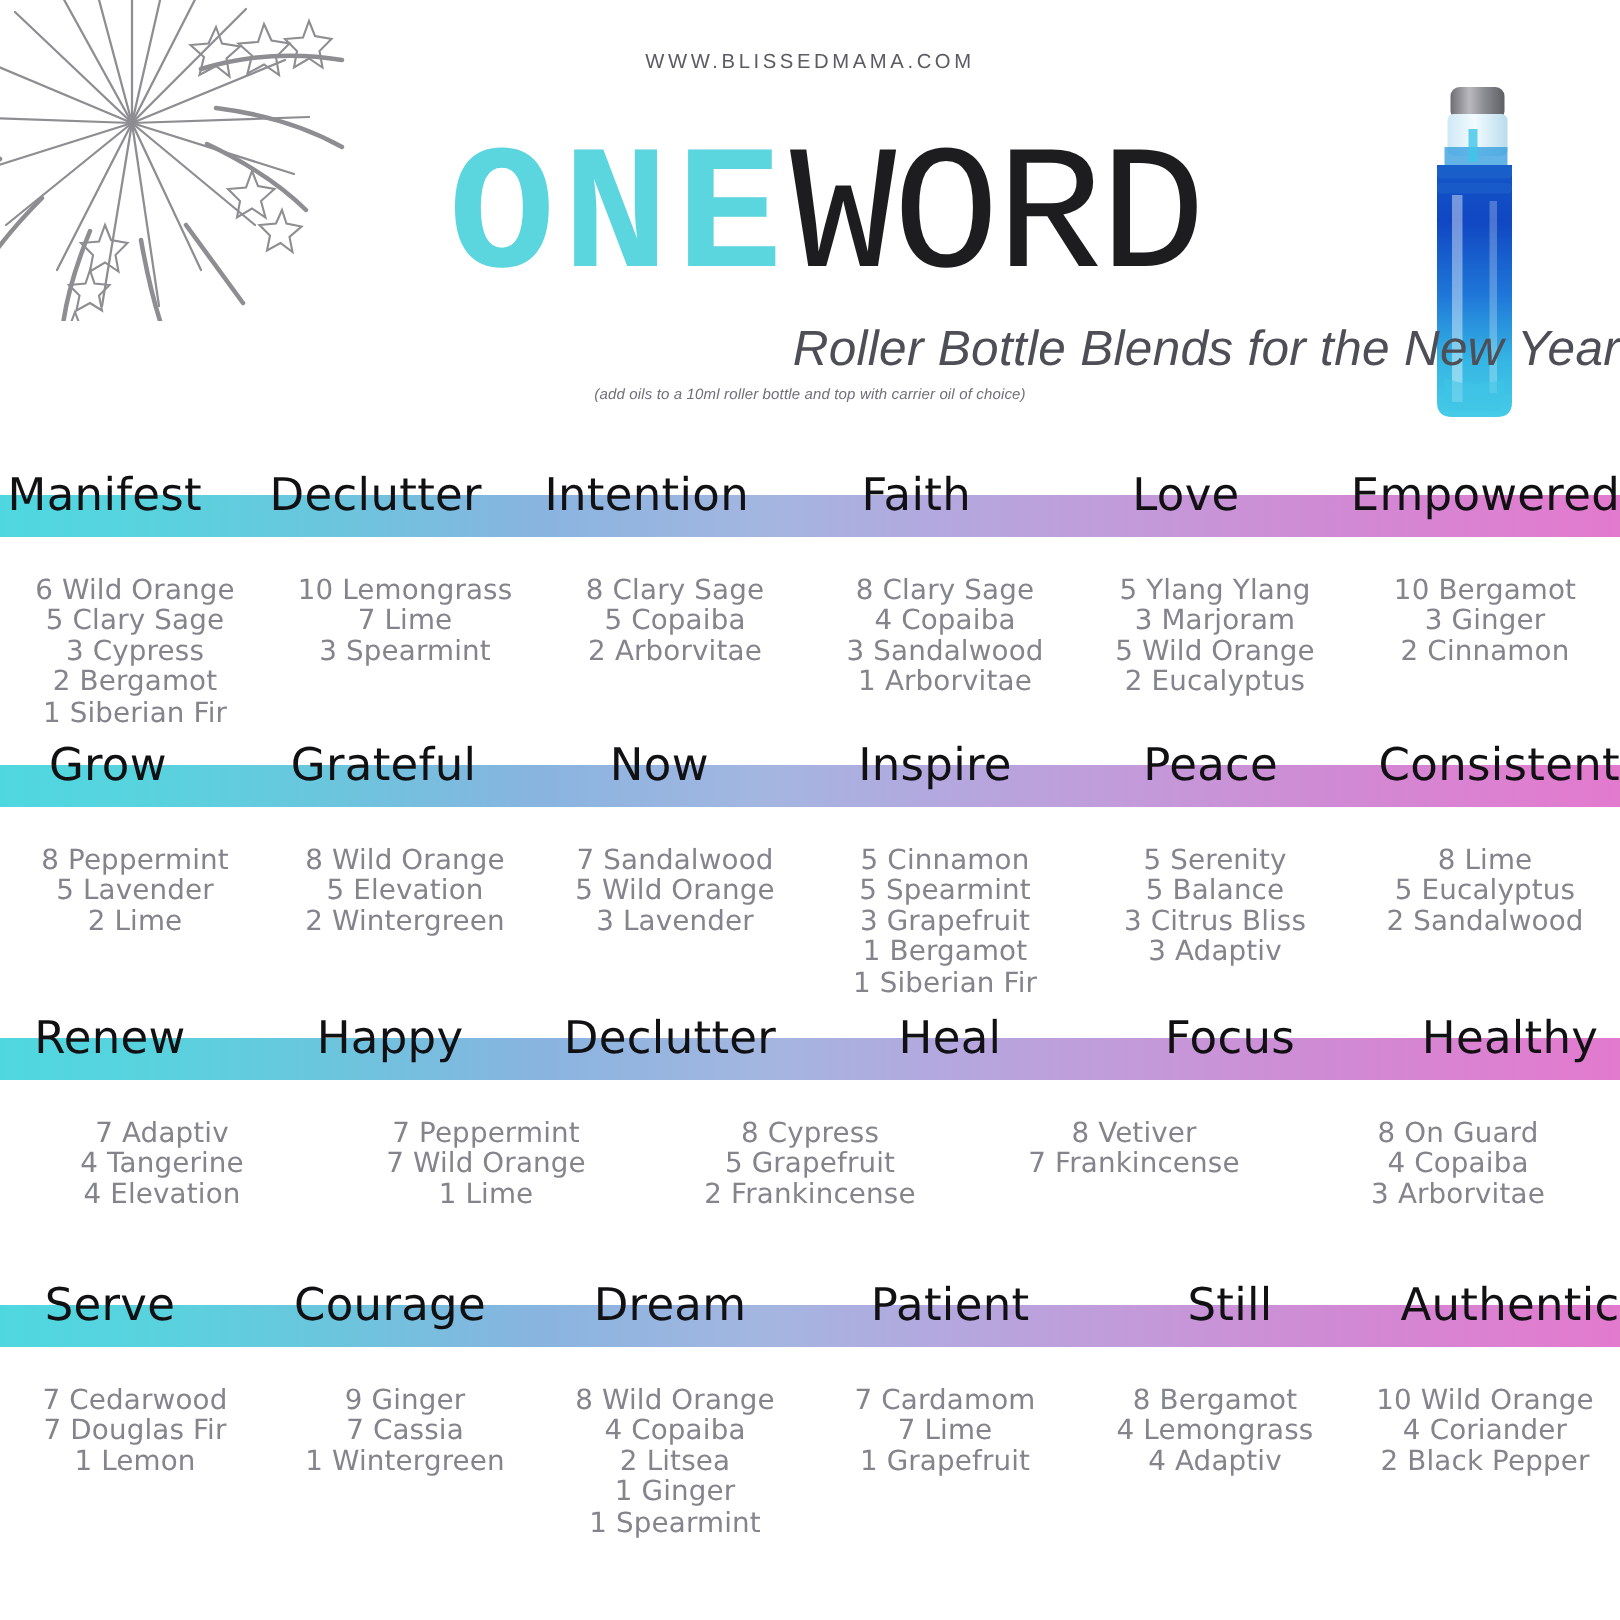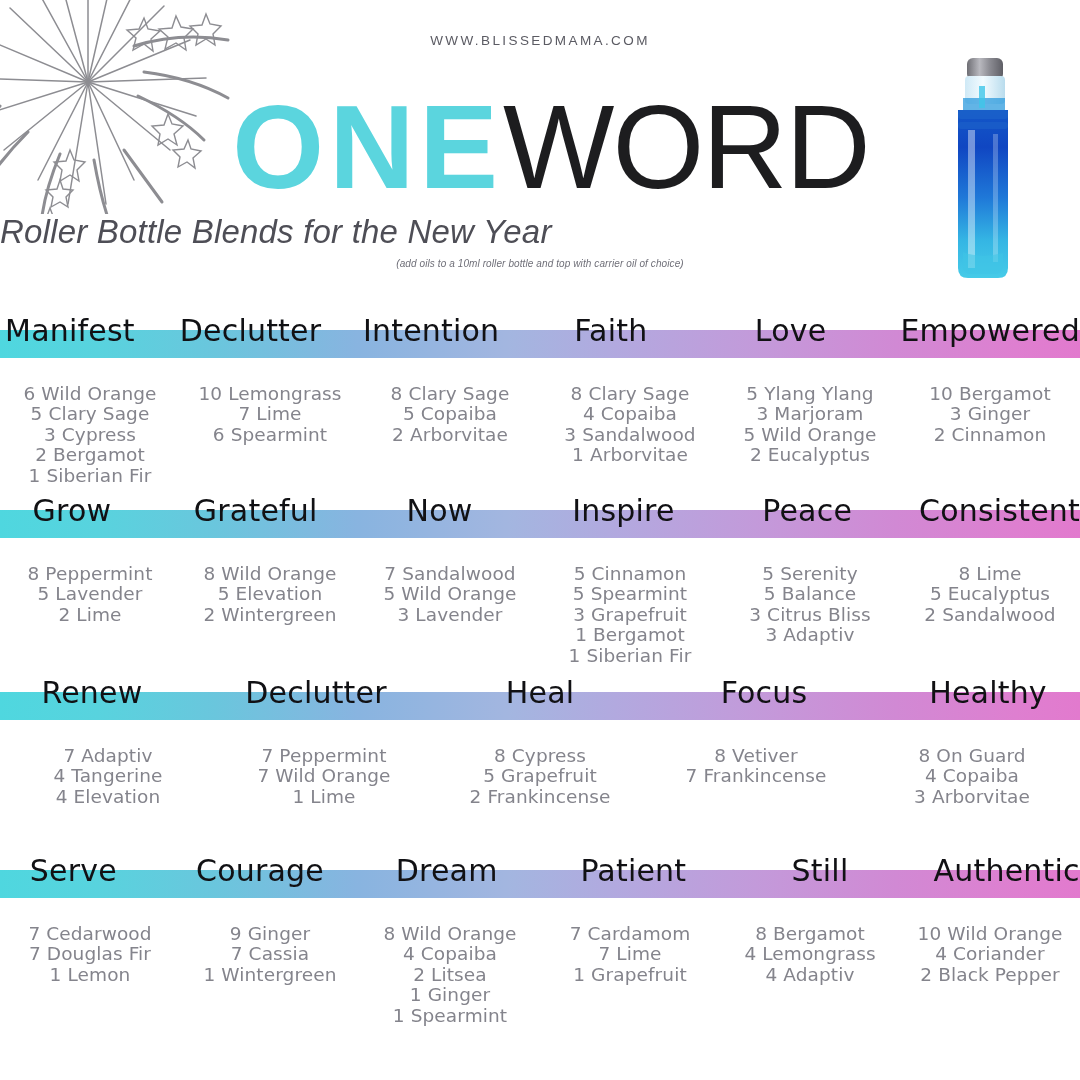--- a/index.html
+++ b/index.html
@@ -19,28 +19,28 @@
 
   
   .site-url {
     position:absolute; top:33px; left:0; width:1080px;
     text-align:center; font-size:13.5px; letter-spacing:2.4px;
     color:#5b5b63; font-family:"Liberation Sans", sans-serif;
   }
   .title-wrap { position:absolute; top:88px; left:0; width:1080px; text-align:center; }
   .title {
     font-size:118px; line-height:1.0; font-weight:400;
-    letter-spacing:-1px; font-family:Liberation Sans, sans-serif;
+    letter-spacing:-1px; font-family:Liberation Mono, monospace;
     white-space:nowrap;
     margin-left:21px;
   }
   .title .one { color:#5BD5DE; letter-spacing:5px; font-weight:700; }
   .title .word { color:#1d1d1f; font-weight:400; letter-spacing:-2px; }
   .subtitle {
-    position:absolute; top:213px; left:0; width:1080px; text-align:left;
+    position:absolute; top:213px; left:0; width:1080px; text-align:right;
     font-size:33px; font-style:italic; color:#4e4e56; letter-spacing:0.2px;
     font-family:"Liberation Sans", sans-serif;
   }
   .note {
     position:absolute; top:258px; left:0; width:1080px; text-align:center;
     font-size:10px; font-style:italic; color:#6f6f78; letter-spacing:0.1px;
   }
 
   
   .rows { position:absolute; top:330px; left:0; width:1080px; }
@@ -182,21 +182,21 @@
           <div class="cell">
             <span class="oil">6 Wild Orange</span>
             <span class="oil">5 Clary Sage</span>
             <span class="oil">3 Cypress</span>
             <span class="oil">2 Bergamot</span>
             <span class="oil">1 Siberian Fir</span>
           </div>
           <div class="cell">
             <span class="oil">10 Lemongrass</span>
             <span class="oil">7 Lime</span>
-            <span class="oil">6 Spearmint</span>
+            <span class="oil">3 Spearmint</span>
           </div>
           <div class="cell">
             <span class="oil">8 Clary Sage</span>
             <span class="oil">5 Copaiba</span>
             <span class="oil">2 Arborvitae</span>
           </div>
           <div class="cell">
             <span class="oil">8 Clary Sage</span>
             <span class="oil">4 Copaiba</span>
             <span class="oil">3 Sandalwood</span>
@@ -259,20 +259,21 @@
             <span class="oil">8 Lime</span>
             <span class="oil">5 Eucalyptus</span>
             <span class="oil">2 Sandalwood</span>
           </div>
         </div>
       </div>
       <div class="row r2">
         <div class="bar">
           <div class="bar-labels">
             <div class="bar-cell"><span class="hdr">Renew</span></div>
+            <div class="bar-cell"><span class="hdr">Happy</span></div>
             <div class="bar-cell"><span class="hdr">Declutter</span></div>
             <div class="bar-cell"><span class="hdr">Heal</span></div>
             <div class="bar-cell"><span class="hdr">Focus</span></div>
             <div class="bar-cell"><span class="hdr">Healthy</span></div>
           </div>
         </div>
         <div class="cells">
           <div class="cell">
             <span class="oil">7 Adaptiv</span>
             <span class="oil">4 Tangerine</span>

